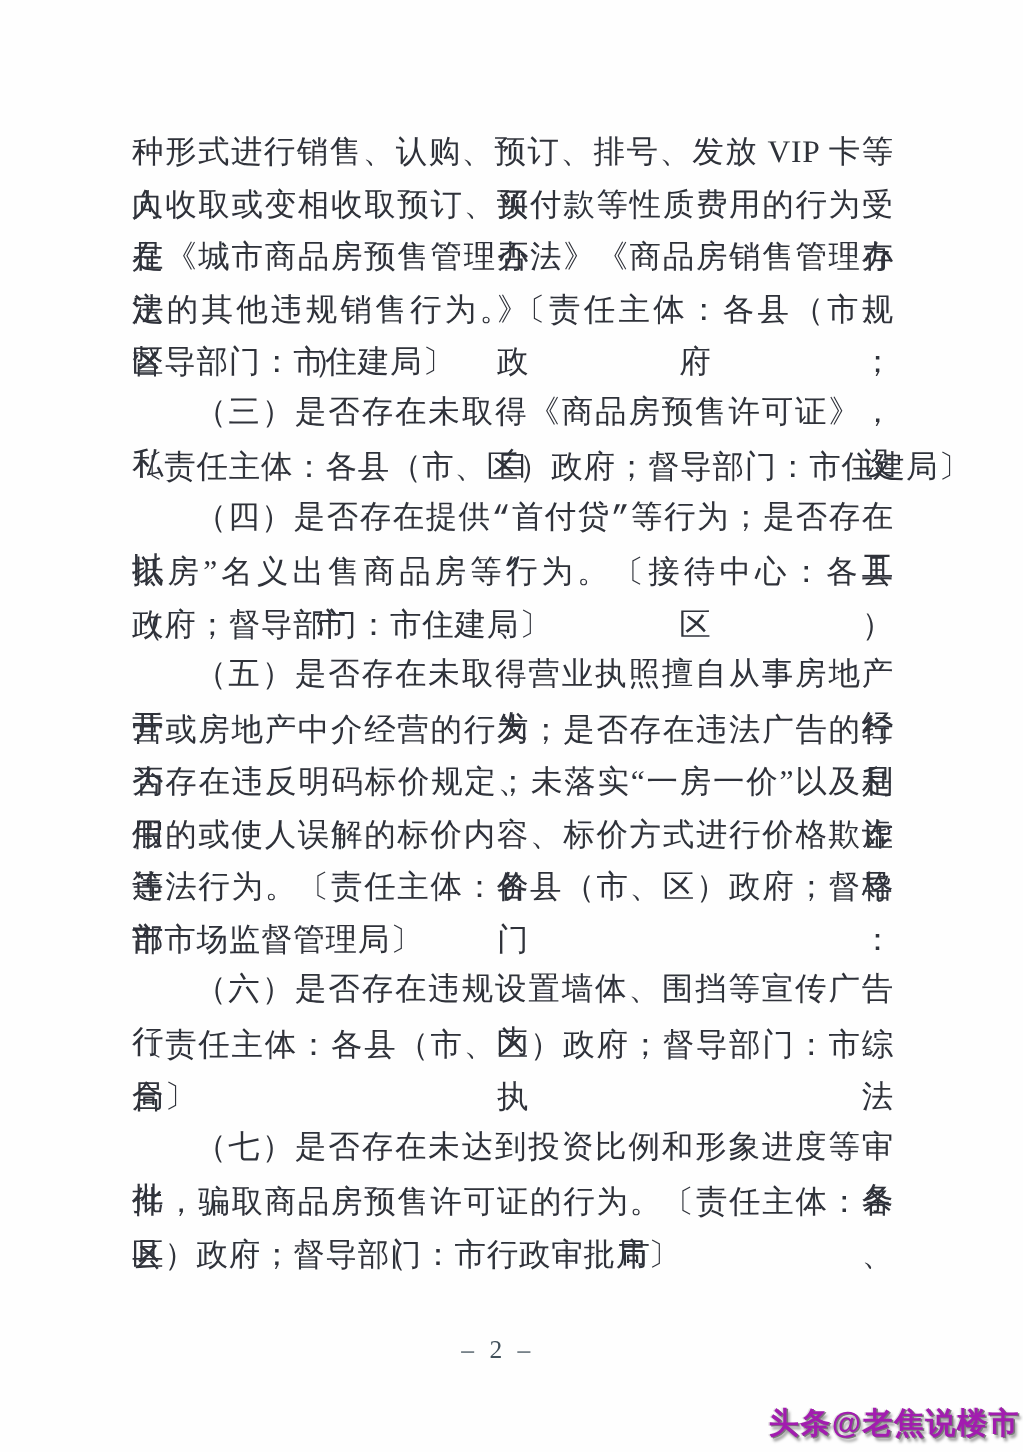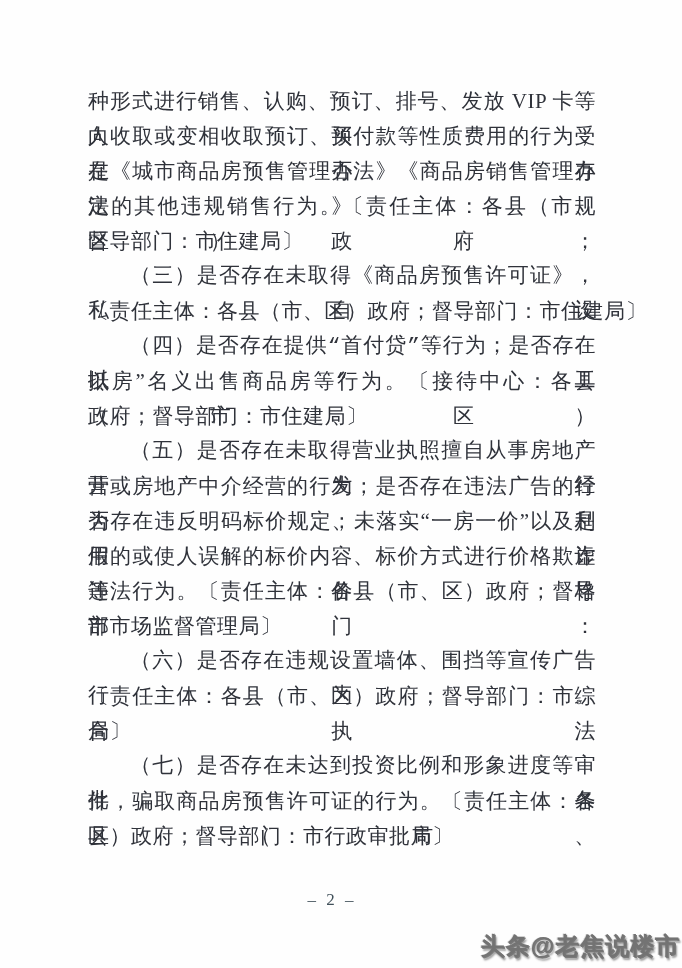--- a/index.html
+++ b/index.html
@@ -50,23 +50,23 @@
     letter-spacing: 3px;
     color: #41505a;
     font-family: "Liberation Serif", "DejaVu Serif", serif;
   }
   .watermark {
     position: absolute;
     right: 2px;
     bottom: 6px;
     font-family: "Liberation Sans", "DejaVu Sans", sans-serif;
     font-weight: bold;
-    font-size: 24px;
+    font-size: 20px;
     letter-spacing: 1px;
-    color: #737373;
+    color: #a21caf;
     text-shadow: 1px 1px 0 #7a7a7a, 2px 3px 2px #9b9b9b, -1px 0 0 #e2e2e2;
   }
 </style>
 </head>
 <body>
 
 <div class="page">
 
   <div class="text-block">
 

